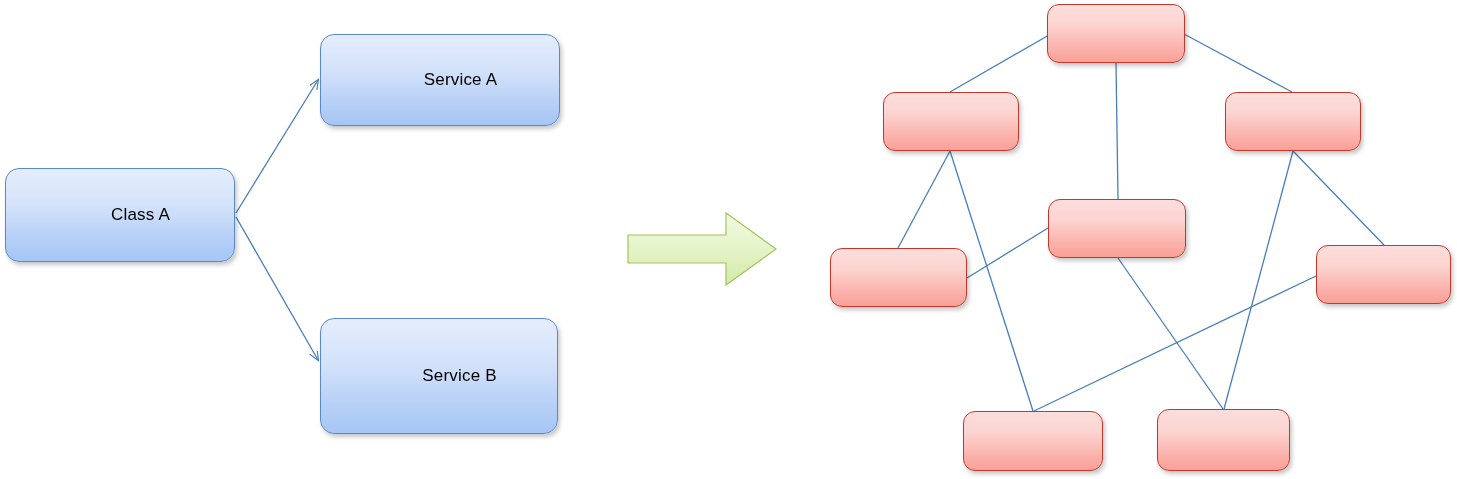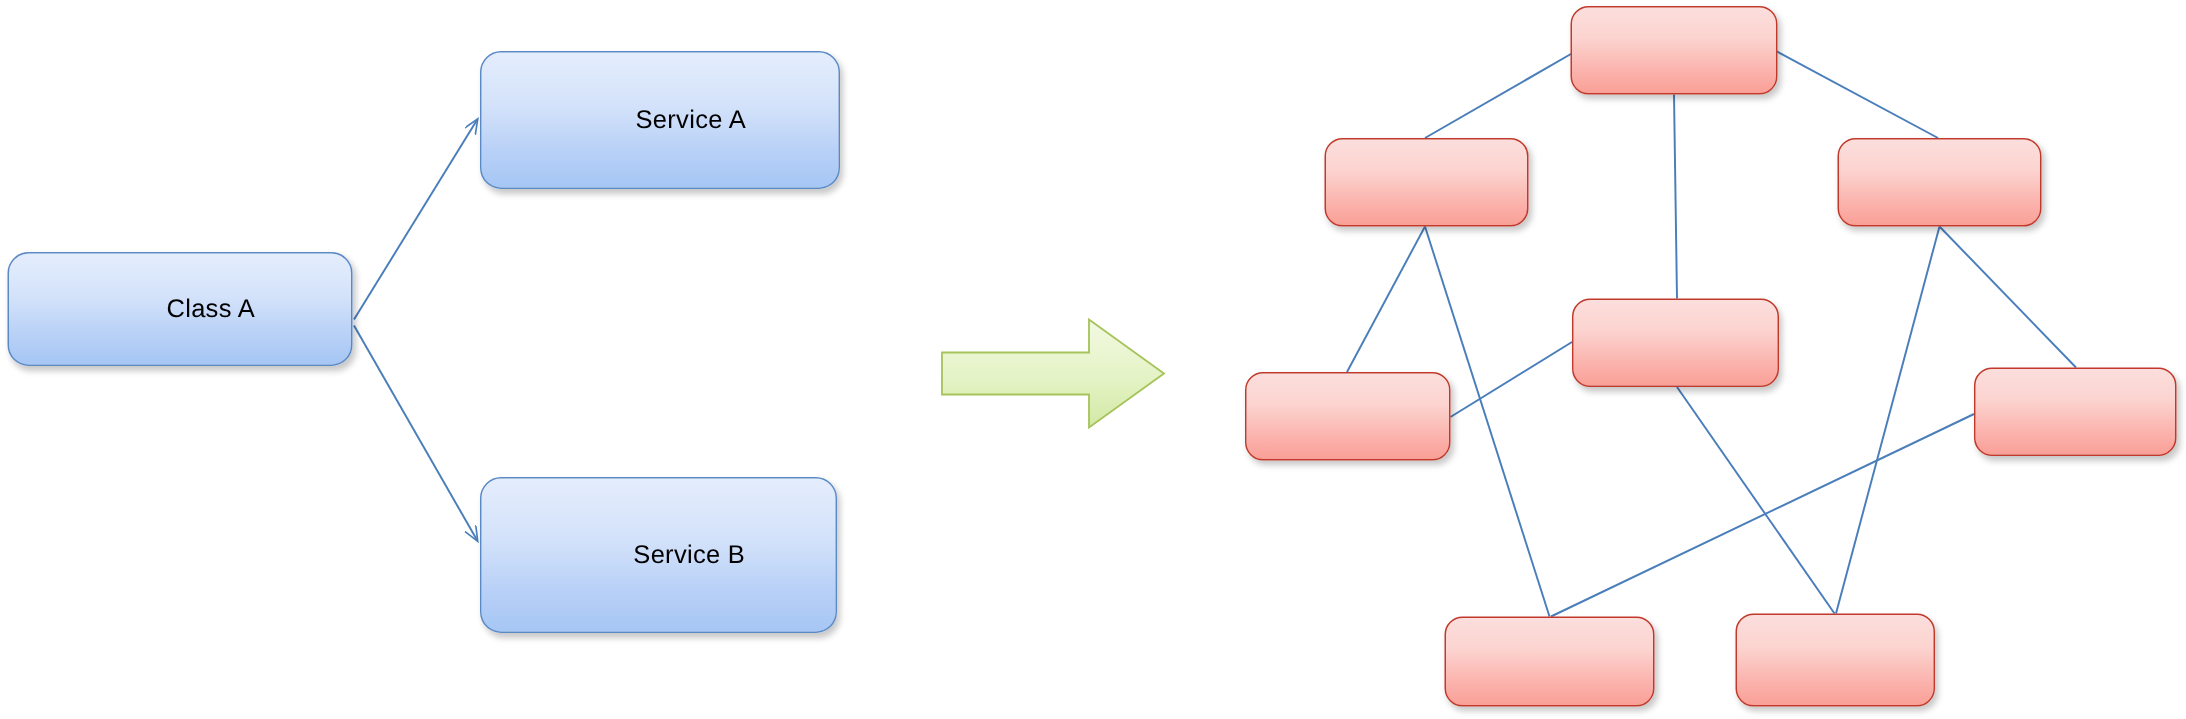--- a/index.html
+++ b/index.html
@@ -96,27 +96,27 @@
         <line x1="950" y1="151" x2="1033" y2="411" stroke="#4a7ebb" stroke-width="1.3"></line>
         <line x1="967" y1="278" x2="1048" y2="228" stroke="#4a7ebb" stroke-width="1.3"></line>
         <line x1="1118" y1="258" x2="1223" y2="409" stroke="#4a7ebb" stroke-width="1.3"></line>
         <line x1="1293" y1="151" x2="1384" y2="245" stroke="#4a7ebb" stroke-width="1.3"></line>
         <line x1="1293" y1="151" x2="1224" y2="409" stroke="#4a7ebb" stroke-width="1.3"></line>
         <line x1="1316" y1="276" x2="1034" y2="411" stroke="#4a7ebb" stroke-width="1.3"></line>
       </g>
   </svg>
 
   <div id="left-nodes">
-      <div class="node blue" style="left: 5px; top: 168px; width: 230px; height: 76px;">
+      <div class="node blue" style="left: 5px; top: 168px; width: 230px; height: 94px;">
         <span>Class A</span>
       </div>
       <div class="node blue" style="left: 320px; top: 34px; width: 240px; height: 92px;">
         <span>Service A</span>
       </div>
-      <div class="node blue" style="left: 320px; top: 318px; width: 238px; height: 104px;">
+      <div class="node blue" style="left: 320px; top: 318px; width: 238px; height: 116px;">
         <span>Service B</span>
       </div>
     </div>
 
   <div id="green-arrow">
     <svg width="152" height="76" viewBox="0 0 152 76" xmlns="http://www.w3.org/2000/svg">
       <polygon class="arrow-body" points="2,24 100,24 100,2 150,38 100,74 100,52 2,52"></polygon>
     </svg>
   </div>
 

